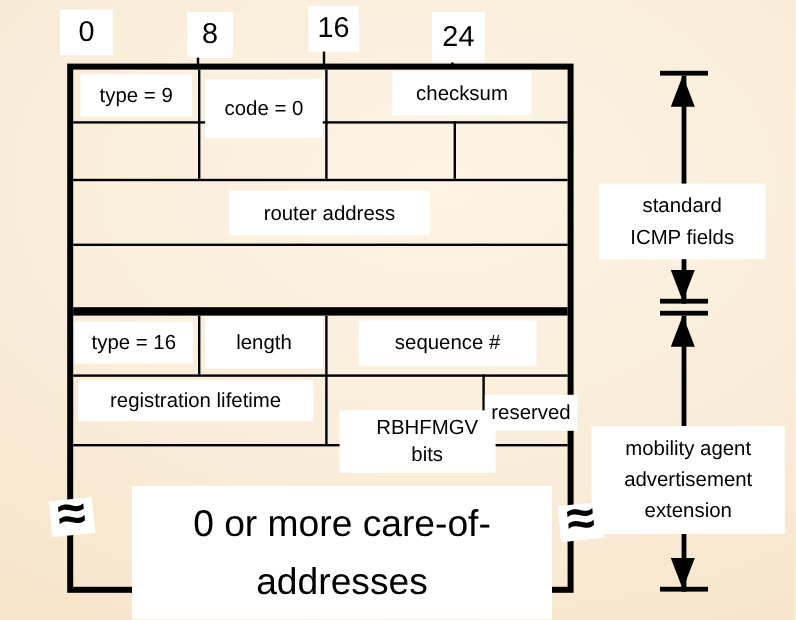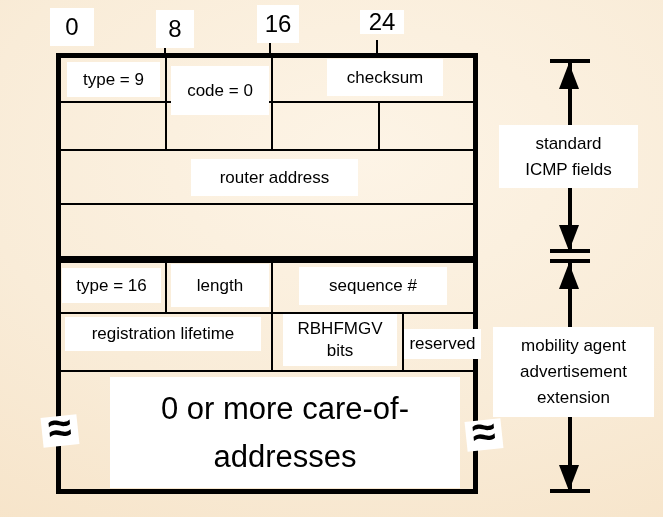--- a/index.html
+++ b/index.html
@@ -8,28 +8,28 @@
     background: radial-gradient(ellipse 130% 110% at 55% 30%, #fdf4e6 0%, #f9ecd8 45%, #f5dfc0 100%);
     font-family:"Liberation Sans", sans-serif; color:#000;
   }
 
   
   .lbl {
     position:absolute; background:#fff; z-index:5;
     display:flex; align-items:center; justify-content:center;
     font-size:17px; text-align:center; white-space:nowrap;
   }
-  .col { flex-direction:column; }
+  .col { flex-direction:column;margin-top:28px; }
 
   
   .bit { font-size:24px; }
   .b0  { left:50px;  top:8px;  width:44px; height:38px; }
   .b8  { left:156px; top:10px; width:38px; height:38px; }
   .b16 { left:257px; top:5px;  width:42px; height:38px; }
-  .b24 { left:360px; top:10px; width:44px; height:24px; }
+  .b24 { left:360px; top:10px; width:44px; height:42px; }
   .tick { position:absolute; width:2px; background:#000; z-index:1; }
   .t8  { left:164px; top:40px; height:14px; }
   .t16 { left:269px; top:38px; height:16px; }
   .t24 { left:376px; top:40px; height:14px; }
 
   
   .ptable {
     position:absolute; left:56px; top:53px; width:422px; height:441px;
     border:5px solid #000; box-sizing:border-box; z-index:2;
   }
@@ -50,21 +50,21 @@
 
   
   .f-type9    { left:67px;  top:62px;  width:93px;  height:35px; }
   .f-code0    { left:171px; top:66px;  width:98px;  height:49px; }
   .f-checksum { left:327px; top:59px;  width:116px; height:37px; }
   .f-router   { left:191px; top:159px; width:167px; height:37px; }
   .f-type16   { left:62px;  top:268px; width:99px;  height:35px; }
   .f-length   { left:171px; top:264px; width:98px;  height:43px; }
   .f-seq      { left:299px; top:267px; width:148px; height:38px; }
   .f-reglife  { left:65px;  top:317px; width:196px; height:34px; }
-  .f-bits     { left:283px; top:314px; width:114px; height:52px; line-height:22px; }
+  .f-bits     { left:283px; top:314px; width:114px; height:52px; line-height:22px;padding-left:16px; }
   .f-reserved { left:404px; top:329px; width:77px;  height:30px; z-index:6; }
   .f-careof   { left:110px; top:377px; width:350px; height:111px; font-size:31px; line-height:48px; }
 
   
   .an-std { left:499px; top:125px; width:139px; height:63px;  line-height:26px; }
   .an-mob { left:493px; top:327px; width:161px; height:90px; line-height:26px; }
 
   
   .abar  { position:absolute; width:40px; height:4px; background:#000; z-index:1; }
   .aline { position:absolute; width:4px; background:#000; z-index:1; }

